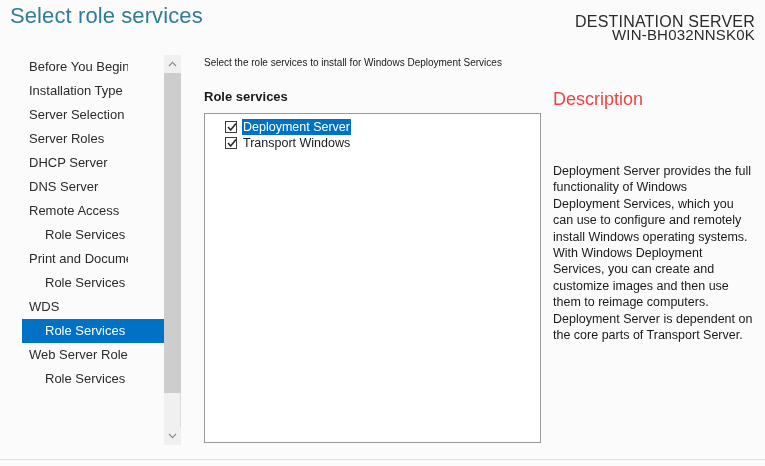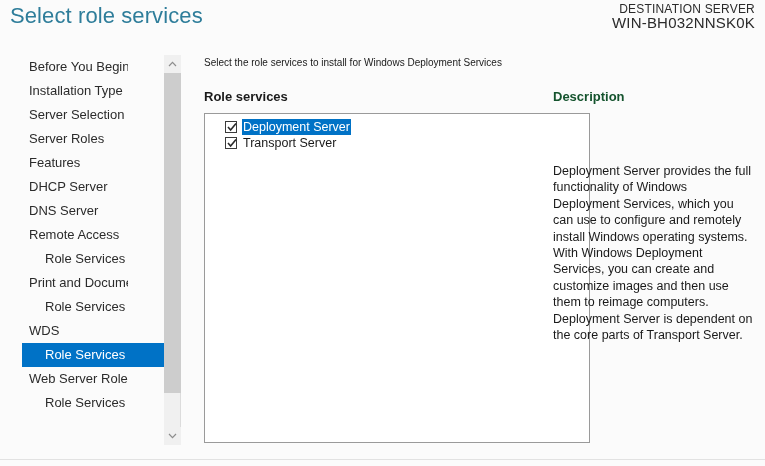--- a/index.html
+++ b/index.html
@@ -39,24 +39,25 @@
   }
 
   #destination-block {
     position: absolute;
     right: 10px;
     top: 3px;
     text-align: right;
     line-height: 13px;
   }
   #destination-label {
-    font-size: 12px;
+    font-size: 16px;
     color: #2b2b2b;
     letter-spacing: 0.2px;
     white-space: nowrap;
+    margin-top: 12px;
   }
   #destination-server {
     font-size: 15px;
     color: #2b2b2b;
     letter-spacing: 0.2px;
     white-space: nowrap;
   }
 
   
   #sidebar {
@@ -148,21 +149,21 @@
     top: 89px;
     font-size: 13px;
     font-weight: bold;
     color: #1a1a1a;
   }
 
   #role-services-box {
     position: absolute;
     left: 204px;
     top: 113px;
-    width: 386px;
+    width: 337px;
     height: 330px;
     background: #ffffff;
     border: 1px solid #9a9a9a;
     overflow: hidden;
     padding-top: 5px;
   }
 
   .role-row {
     position: relative;
     height: 16px;
@@ -197,23 +198,23 @@
   .role-label.selected {
     background: #0072c6;
     color: #ffffff;
   }
 
   
   #description-heading {
     position: absolute;
     left: 553px;
     top: 89px;
-    font-size: 13px;
-    font-weight: bold;
-    color: #14532d;
+    font-size: 18px;
+    font-weight: normal;
+    color: #ef4444;
   }
 
   #description-text {
     position: absolute;
     left: 553px;
     top: 115px;
     width: 200px;
     font-size: 12.5px;
     line-height: 16.4px;
     color: #1a1a1a;
@@ -248,21 +249,20 @@
     <div id="destination-server">WIN-BH032NNSK0K</div>
   </div>
 </div>
 
 <div id="sidebar">
   <div id="sidebar-list">
       <div class="nav-item">Before You Begin</div>
       <div class="nav-item">Installation Type</div>
       <div class="nav-item">Server Selection</div>
       <div class="nav-item">Server Roles</div>
-      <div class="nav-item">Features</div>
       <div class="nav-item">DHCP Server</div>
       <div class="nav-item">DNS Server</div>
       <div class="nav-item">Remote Access</div>
       <div class="nav-item sub">Role Services</div>
       <div class="nav-item">Print and Document S...</div>
       <div class="nav-item sub">Role Services</div>
       <div class="nav-item">WDS</div>
       <div class="nav-item sub selected">Role Services</div>
       <div class="nav-item">Web Server Role (IIS)</div>
       <div class="nav-item sub">Role Services</div>
@@ -295,21 +295,21 @@
         </svg>
       </div>
       <span class="role-label selected">Deployment Server</span>
     </div>
     <div class="role-row">
       <div class="cb">
         <svg width="12" height="12" viewBox="0 0 12 12">
           <path d="M2 6 L4.6 9 L10 2.4" stroke="#2b2b2b" stroke-width="1.6" fill="none"></path>
         </svg>
       </div>
-      <span class="role-label">Transport Server</span>
+      <span class="role-label">Transport Windows</span>
     </div>
   </div>
 
 <div id="description-heading">Description</div>
 <div id="description-text">Deployment Server provides the full functionality of Windows Deployment Services, which you can use to configure and remotely install Windows operating systems. With Windows Deployment Services, you can create and customize images and then use them to reimage computers. Deployment Server is dependent on the core parts of Transport Server.</div>
 
 <div id="footer-divider"></div>
 <div id="footer-area"></div>
 
 </body></html>

